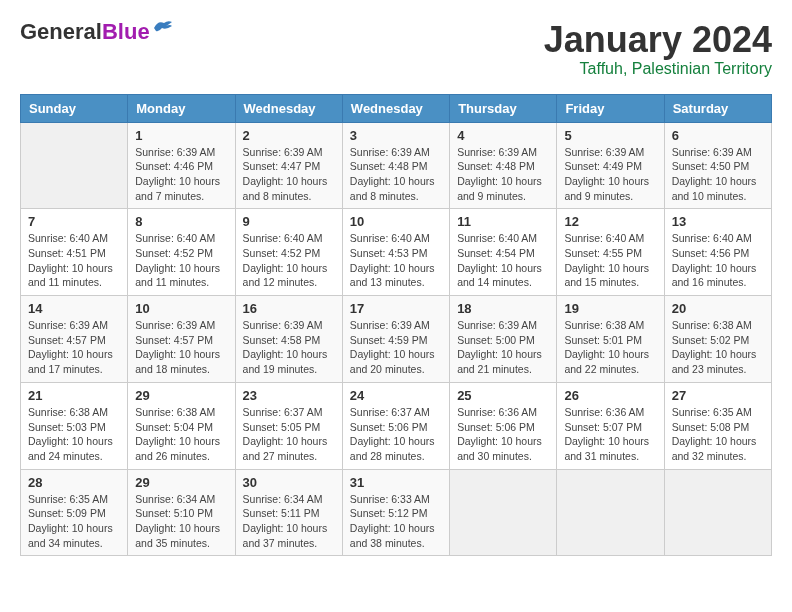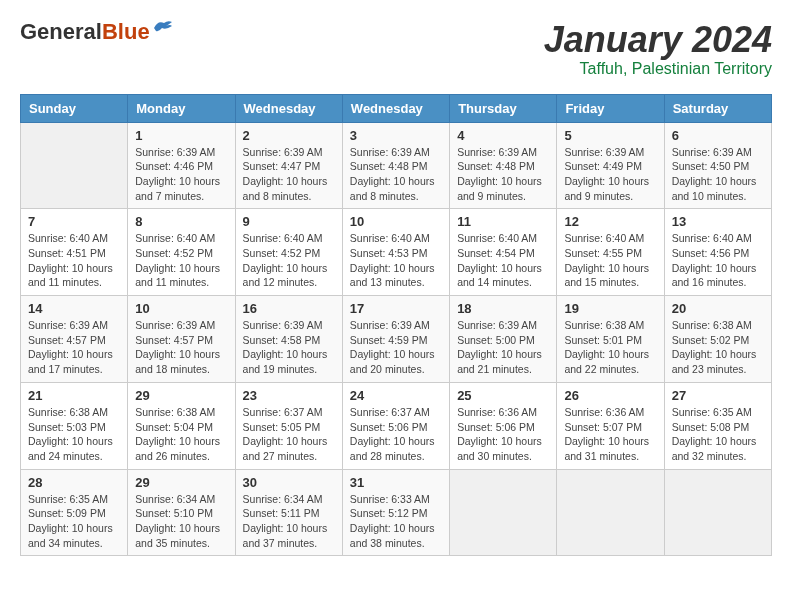--- a/index.html
+++ b/index.html
@@ -21,30 +21,29 @@
       flex-direction: column;
       align-items: flex-start;
     }
     .logo-text {
       font-size: 22px;
       font-weight: bold;
       color: #333;
       line-height: 1.1;
     }
     .logo-text .general { color: #333; }
-    .logo-text .blue { color: #c2410c; }
+    .logo-text .blue { color: #a21caf; }
     .title-block {
       text-align: right;
     }
     .month-title {
       font-size: 36px;
       font-weight: bold;
       color: #333;
       line-height: 1.1;
-      font-style: italic;
     }
     .location-title {
       font-size: 16px;
       color: #15803d;
     }
     .calendar-table {
       width: 100%;
       border-collapse: collapse;
       font-size: 11px;
     }

